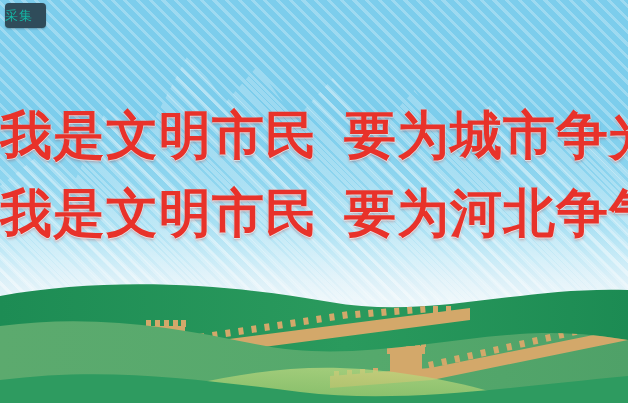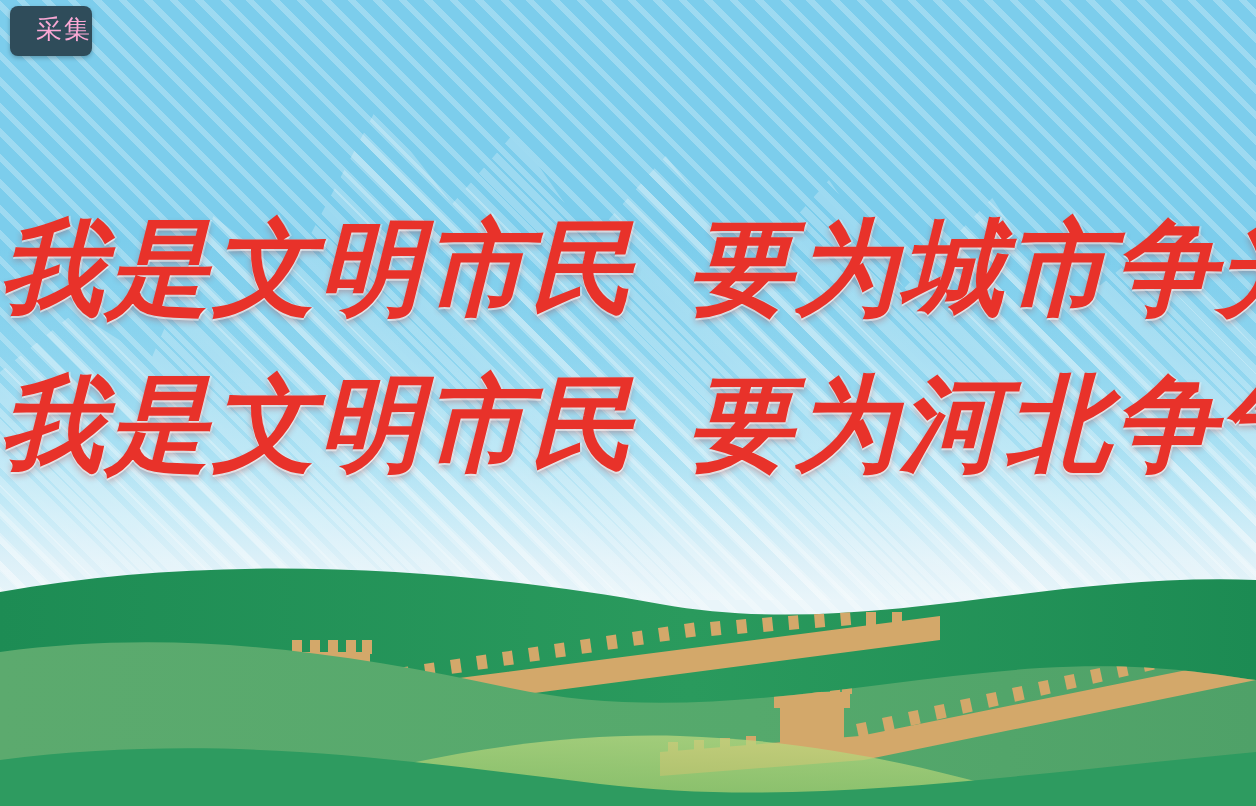--- a/index.html
+++ b/index.html
@@ -97,35 +97,35 @@
     font-size: 52px;
     line-height: 78px;
     font-weight: 700;
     letter-spacing: 1px;
     text-shadow:
        0  1px 0 rgba(255,255,255,.55),
        1px 0  0 rgba(255,255,255,.35),
        0  2px 3px rgba(170,20,15,.30);
   }
   .line .gap { display:inline-block; width: 26px; }
-  .seg { display:inline-block;font-style:italic; }
+  .seg { display:inline-block; }
 
   
   .capture-btn {
     position: absolute;
     left: 5px;
     top: 3px;
     width: 41px;
     height: 25px;
     border-radius: 4px;
     background: #2f4c5a;
-    color: #f9a8d4;
+    color: #14b8a6;
     font-size: 13px;
     line-height: 25px;
-    text-align: right;
+    text-align: left;
     letter-spacing: 1px;
     cursor: pointer;
     user-select: none;
     box-shadow: 0 1px 2px rgba(0,0,0,.25);
   }
 </style>
 </head>
 <body>
 
 <div id="stage">

